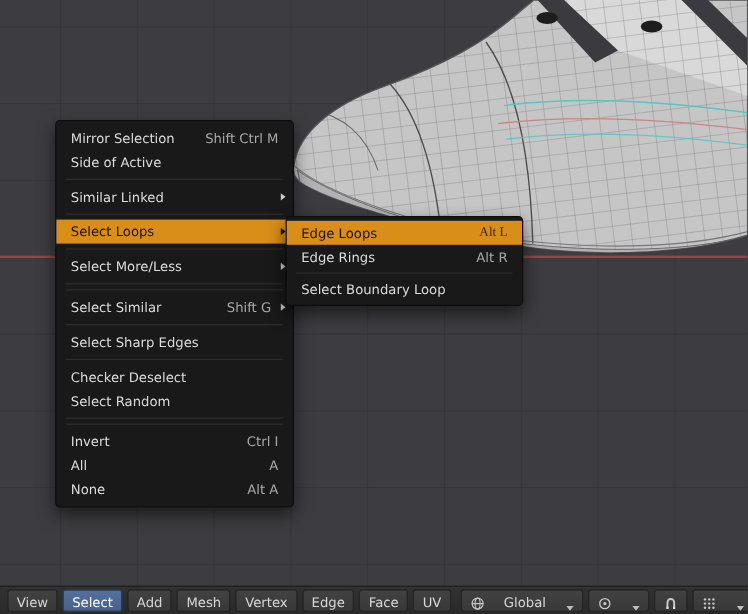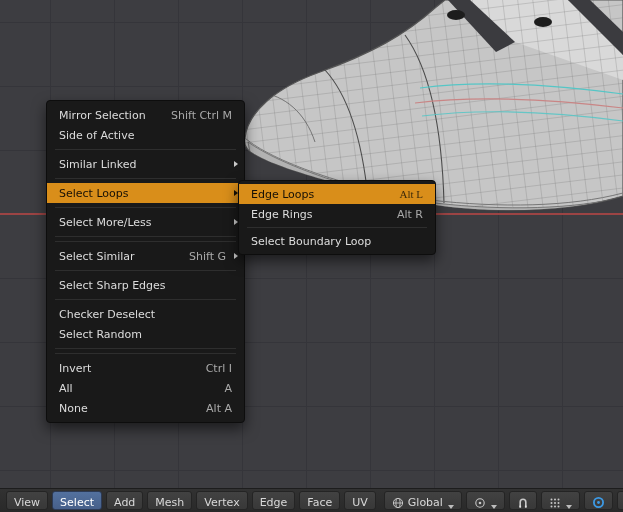--- a/index.html
+++ b/index.html
@@ -53,21 +53,21 @@
     background:linear-gradient(#323232,#292929);
     border-top:1px solid #1d1d1d;
     display:flex;align-items:center;padding:0 6px;gap:4px;z-index:20;
   }
   .hbtn{
     height:17px;display:inline-flex;align-items:flex-end;padding:0 7px;
     background:linear-gradient(#424242,#383838);
     border:1px solid #242424;border-radius:3px;color:#d8d8d8;cursor:default;
   }
   .hbtn.active{background:linear-gradient(#53719f,#47608a);border-color:#2c3a55;color:#fff;}
-  .hdrop{gap:4px;}
+  .hdrop{gap:16px;}
   .caret{
     width:0;height:0;border-top:4px solid #bdbdbd;
     border-left:3.5px solid transparent;border-right:3.5px solid transparent;margin-left:1px;
   }
   .ico{display:inline-block;line-height:0;}
   .spacer{width:6px;}
 </style>
 </head>
 <body>
 

